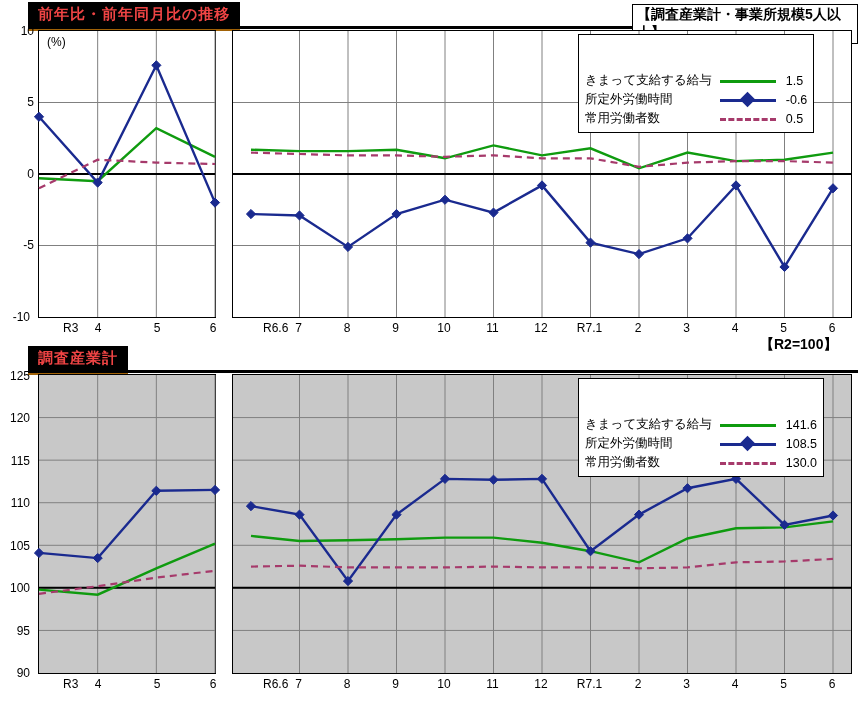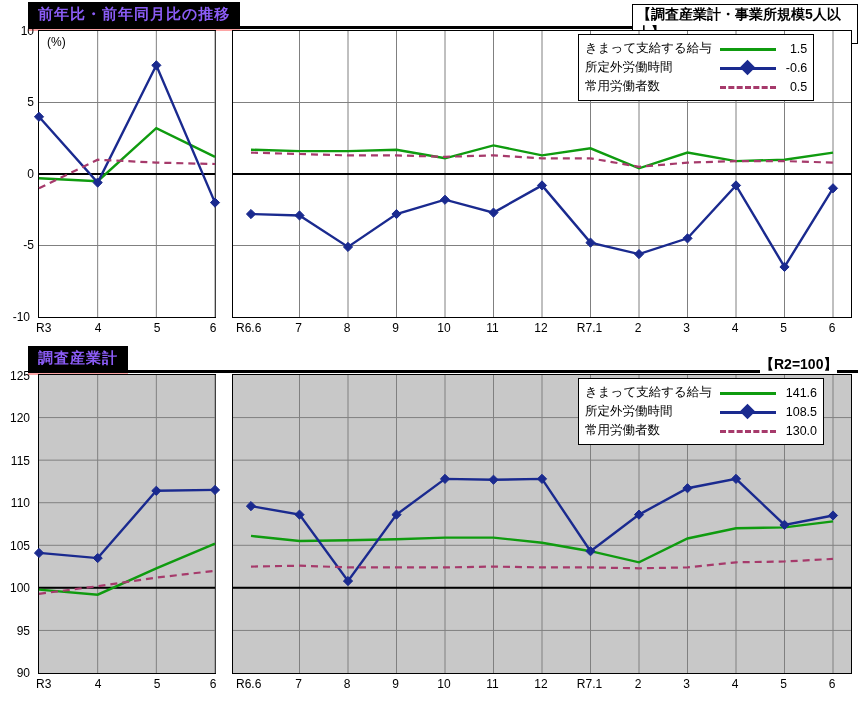--- a/index.html
+++ b/index.html
@@ -1,53 +1,53 @@
 <!DOCTYPE html>
 <html><head>
 <meta charset="utf-8">
 <style>
   html,body{margin:0;padding:0;background:#ffffff;}
   body{width:858px;height:709px;position:relative;font-family:"Liberation Sans","DejaVu Sans",sans-serif;}
 
   
   .title-banner{
-    background:#000000;color:#8b5cf6;font-size:15px;font-weight:bold;
+    background:#000000;color:#ef4444;font-size:15px;font-weight:bold;
     padding:3px 10px 4px 10px;display:inline-block;letter-spacing:1px;
-    border-bottom:3px solid #fca5a5;
+    border-bottom:3px solid #a16207;
   }
   .title-wrap{position:absolute;}
   .title-underline{position:absolute;height:3px;background:#000;}
 
   .right-note{
     position:absolute;font-size:14px;font-weight:bold;color:#000;
     border:1px solid #000;padding:1px 4px;background:#fff;
   }
   .right-note.plain{border:none;padding:0;}
 
   
   .plot{position:absolute;border:1px solid #000;box-sizing:border-box;background:#ffffff;}
   .plot.gray{background:#c8c8c8;}
 
   .ylabels{position:absolute;}
   .ylab{position:absolute;font-size:12px;color:#000;text-align:right;width:34px;transform:translateY(-50%);}
   .xlab{position:absolute;font-size:12px;color:#000;text-align:center;transform:translateX(-50%);}
-  .xlab.left{transform:none;text-align:left;}
+  .xlab.left{transform:none;text-align:left;margin-left:27px;}
 
   .unit{position:absolute;font-size:12px;color:#000;}
 
   
   .legend{
     position:absolute;background:#ffffff;border:1px solid #000;
     padding:4px 6px 4px 6px;font-size:13px;color:#000;
   }
-  .legend table{border-collapse:collapse;}
+  .legend table{border-collapse:collapse;margin-top:32px;}
   .legend td{padding:1px 0;vertical-align:middle;font-size:12.5px;}
   .legend td.lbl{padding-right:8px;white-space:nowrap;}
   .legend td.swatch{width:58px;}
-  .legend td.val{padding-left:8px;text-align:right;font-family:"Liberation Sans",sans-serif;white-space:nowrap;}
+  .legend td.val{padding-left:8px;text-align:left;font-family:"Liberation Sans",sans-serif;white-space:nowrap;}
   .sw{display:block;width:56px;height:14px;position:relative;}
   .sw i{position:absolute;left:0;top:6px;width:56px;height:0;display:block;}
   .sw .solid-g{border-top:3px solid #0f9b0f;}
   .sw .solid-b{border-top:3px solid #1a2a8f;}
   .sw .dash-p{border-top:3px dashed #a63a6b;}
   .sw .marker{
     position:absolute;left:22px;top:1px;width:11px;height:11px;background:#1a2a8f;
     transform:rotate(45deg);
   }
   svg{position:absolute;left:0;top:0;overflow:visible;}
@@ -179,21 +179,21 @@
     <div class="xlab" style="left: 735px; top: 321px;">4</div>
     <div class="xlab" style="left: 783.5px; top: 321px;">5</div>
     <div class="xlab" style="left: 832px; top: 321px;">6</div>
   </div>
 
 <div class="title-wrap" style="left:28px;top:346px;">
   <span class="title-banner">調査産業計</span>
 </div>
 <div class="title-underline" style="left:28px;top:370px;width:830px;"></div>
 
-<div class="right-note plain" style="left:760px;top:356px;">【R2=100】</div>
+<div class="right-note plain" style="left:760px;top:336px;">【R2=100】</div>
 
 <div class="plot gray" id="p3" style="left:38px;top:374px;width:178px;height:300px;">
   <svg id="svg3" width="176" height="298">
       <line x1="0" x2="176" y1="255.42857142857144" y2="255.42857142857144" stroke="#808080" stroke-width="1"></line>
       <line x1="0" x2="176" y1="212.85714285714286" y2="212.85714285714286" stroke="#808080" stroke-width="1"></line>
       <line x1="0" x2="176" y1="170.28571428571428" y2="170.28571428571428" stroke="#808080" stroke-width="1"></line>
       <line x1="0" x2="176" y1="127.71428571428572" y2="127.71428571428572" stroke="#808080" stroke-width="1"></line>
       <line x1="0" x2="176" y1="85.14285714285714" y2="85.14285714285714" stroke="#808080" stroke-width="1"></line>
       <line x1="0" x2="176" y1="42.571428571428584" y2="42.571428571428584" stroke="#808080" stroke-width="1"></line>
       <line x1="58.666666666666664" x2="58.666666666666664" y1="0" y2="298" stroke="#808080" stroke-width="1"></line>

